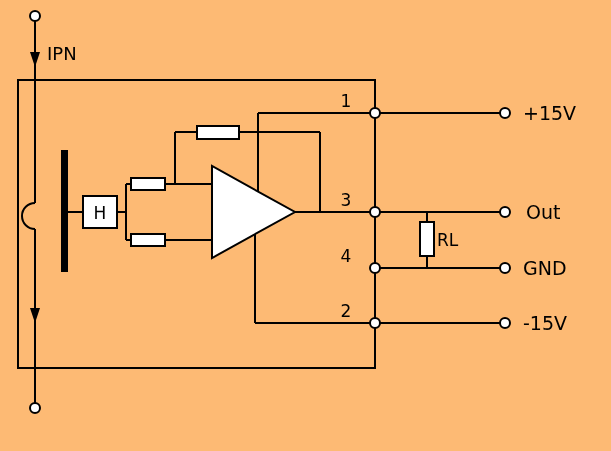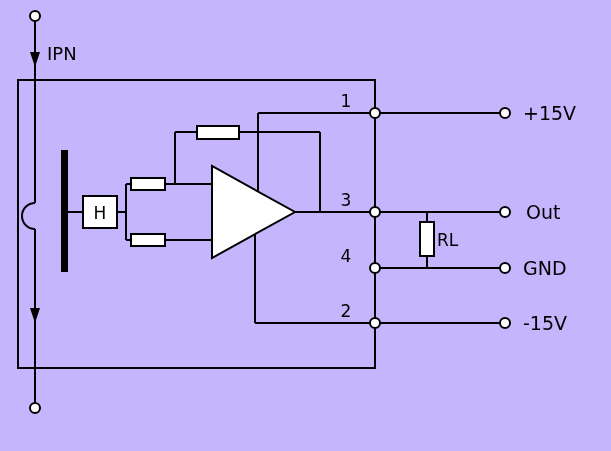--- a/index.html
+++ b/index.html
@@ -5,21 +5,21 @@
   html, body {
     margin: 0;
     padding: 0;
     background: #ffffff;
     font-family: "DejaVu Sans", "Liberation Sans", sans-serif;
   }
   .canvas {
     position: relative;
     width: 611px;
     height: 451px;
-    background: #c4b5fd;
+    background: #fdba74;
     overflow: hidden;
   }
   svg text {
     fill: #000000;
     font-family: "DejaVu Sans", "Liberation Sans", sans-serif;
   }
   .lbl-terminal { font-size: 19px; }
   .lbl-pin      { font-size: 17px; }
   .lbl-primary  { font-size: 18px; }
   .lbl-part     { font-size: 17px; }

